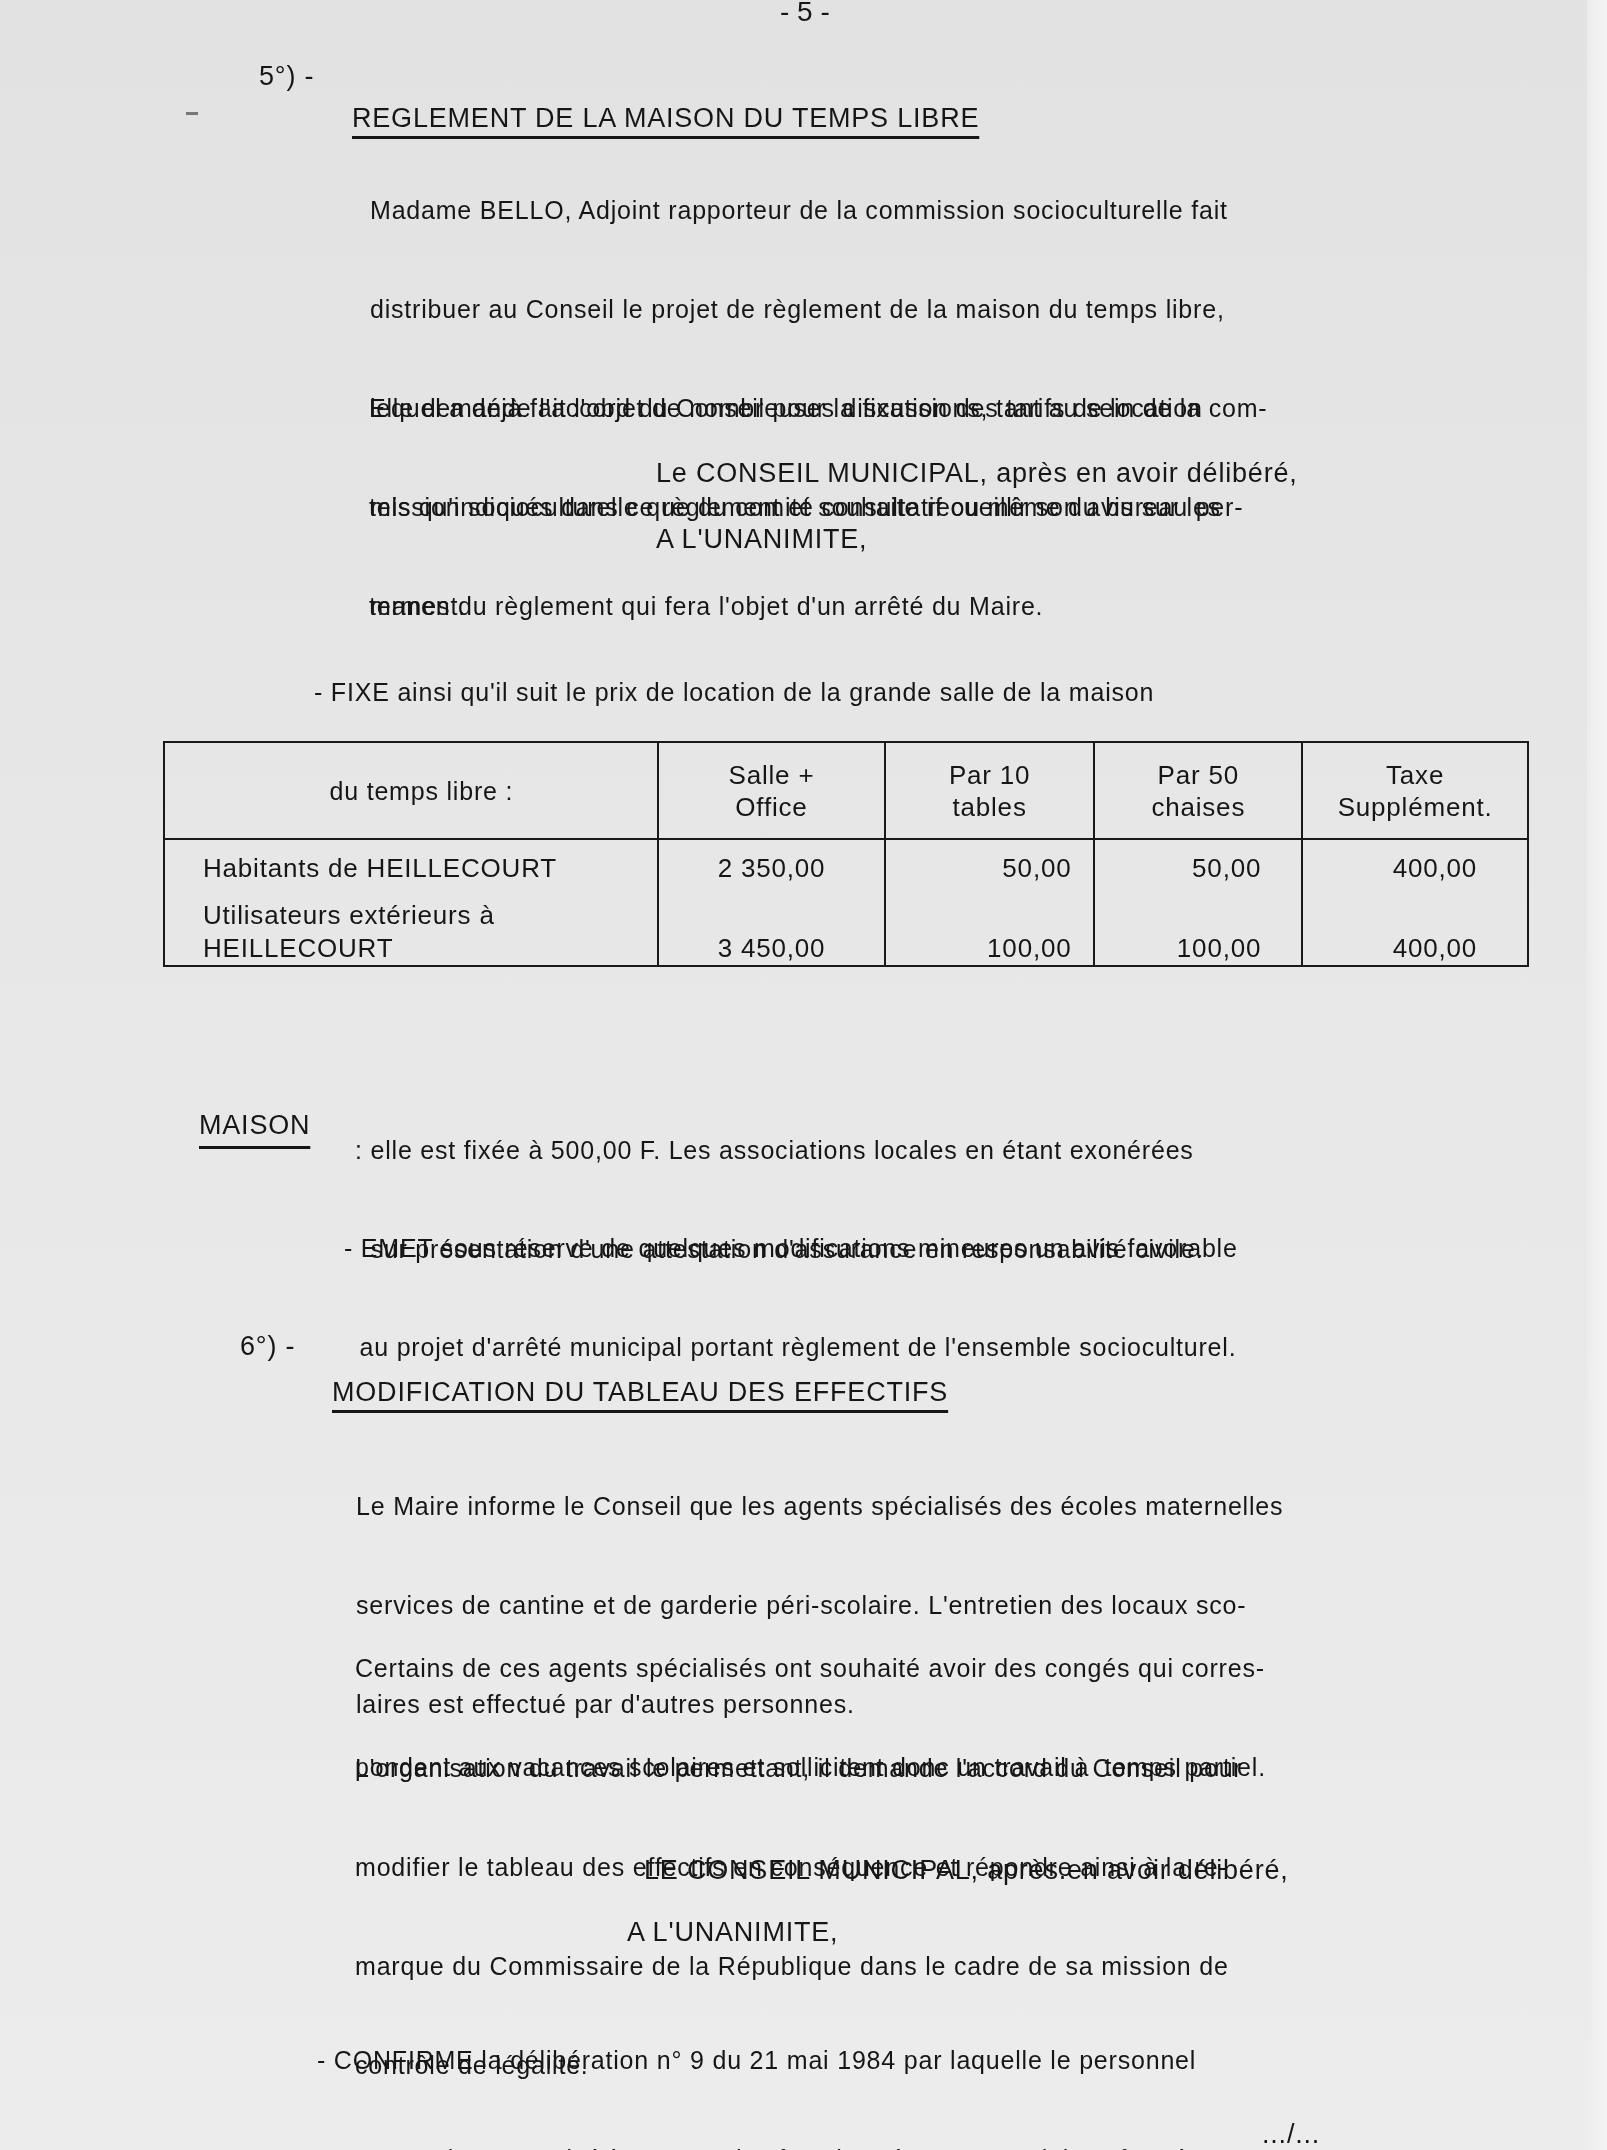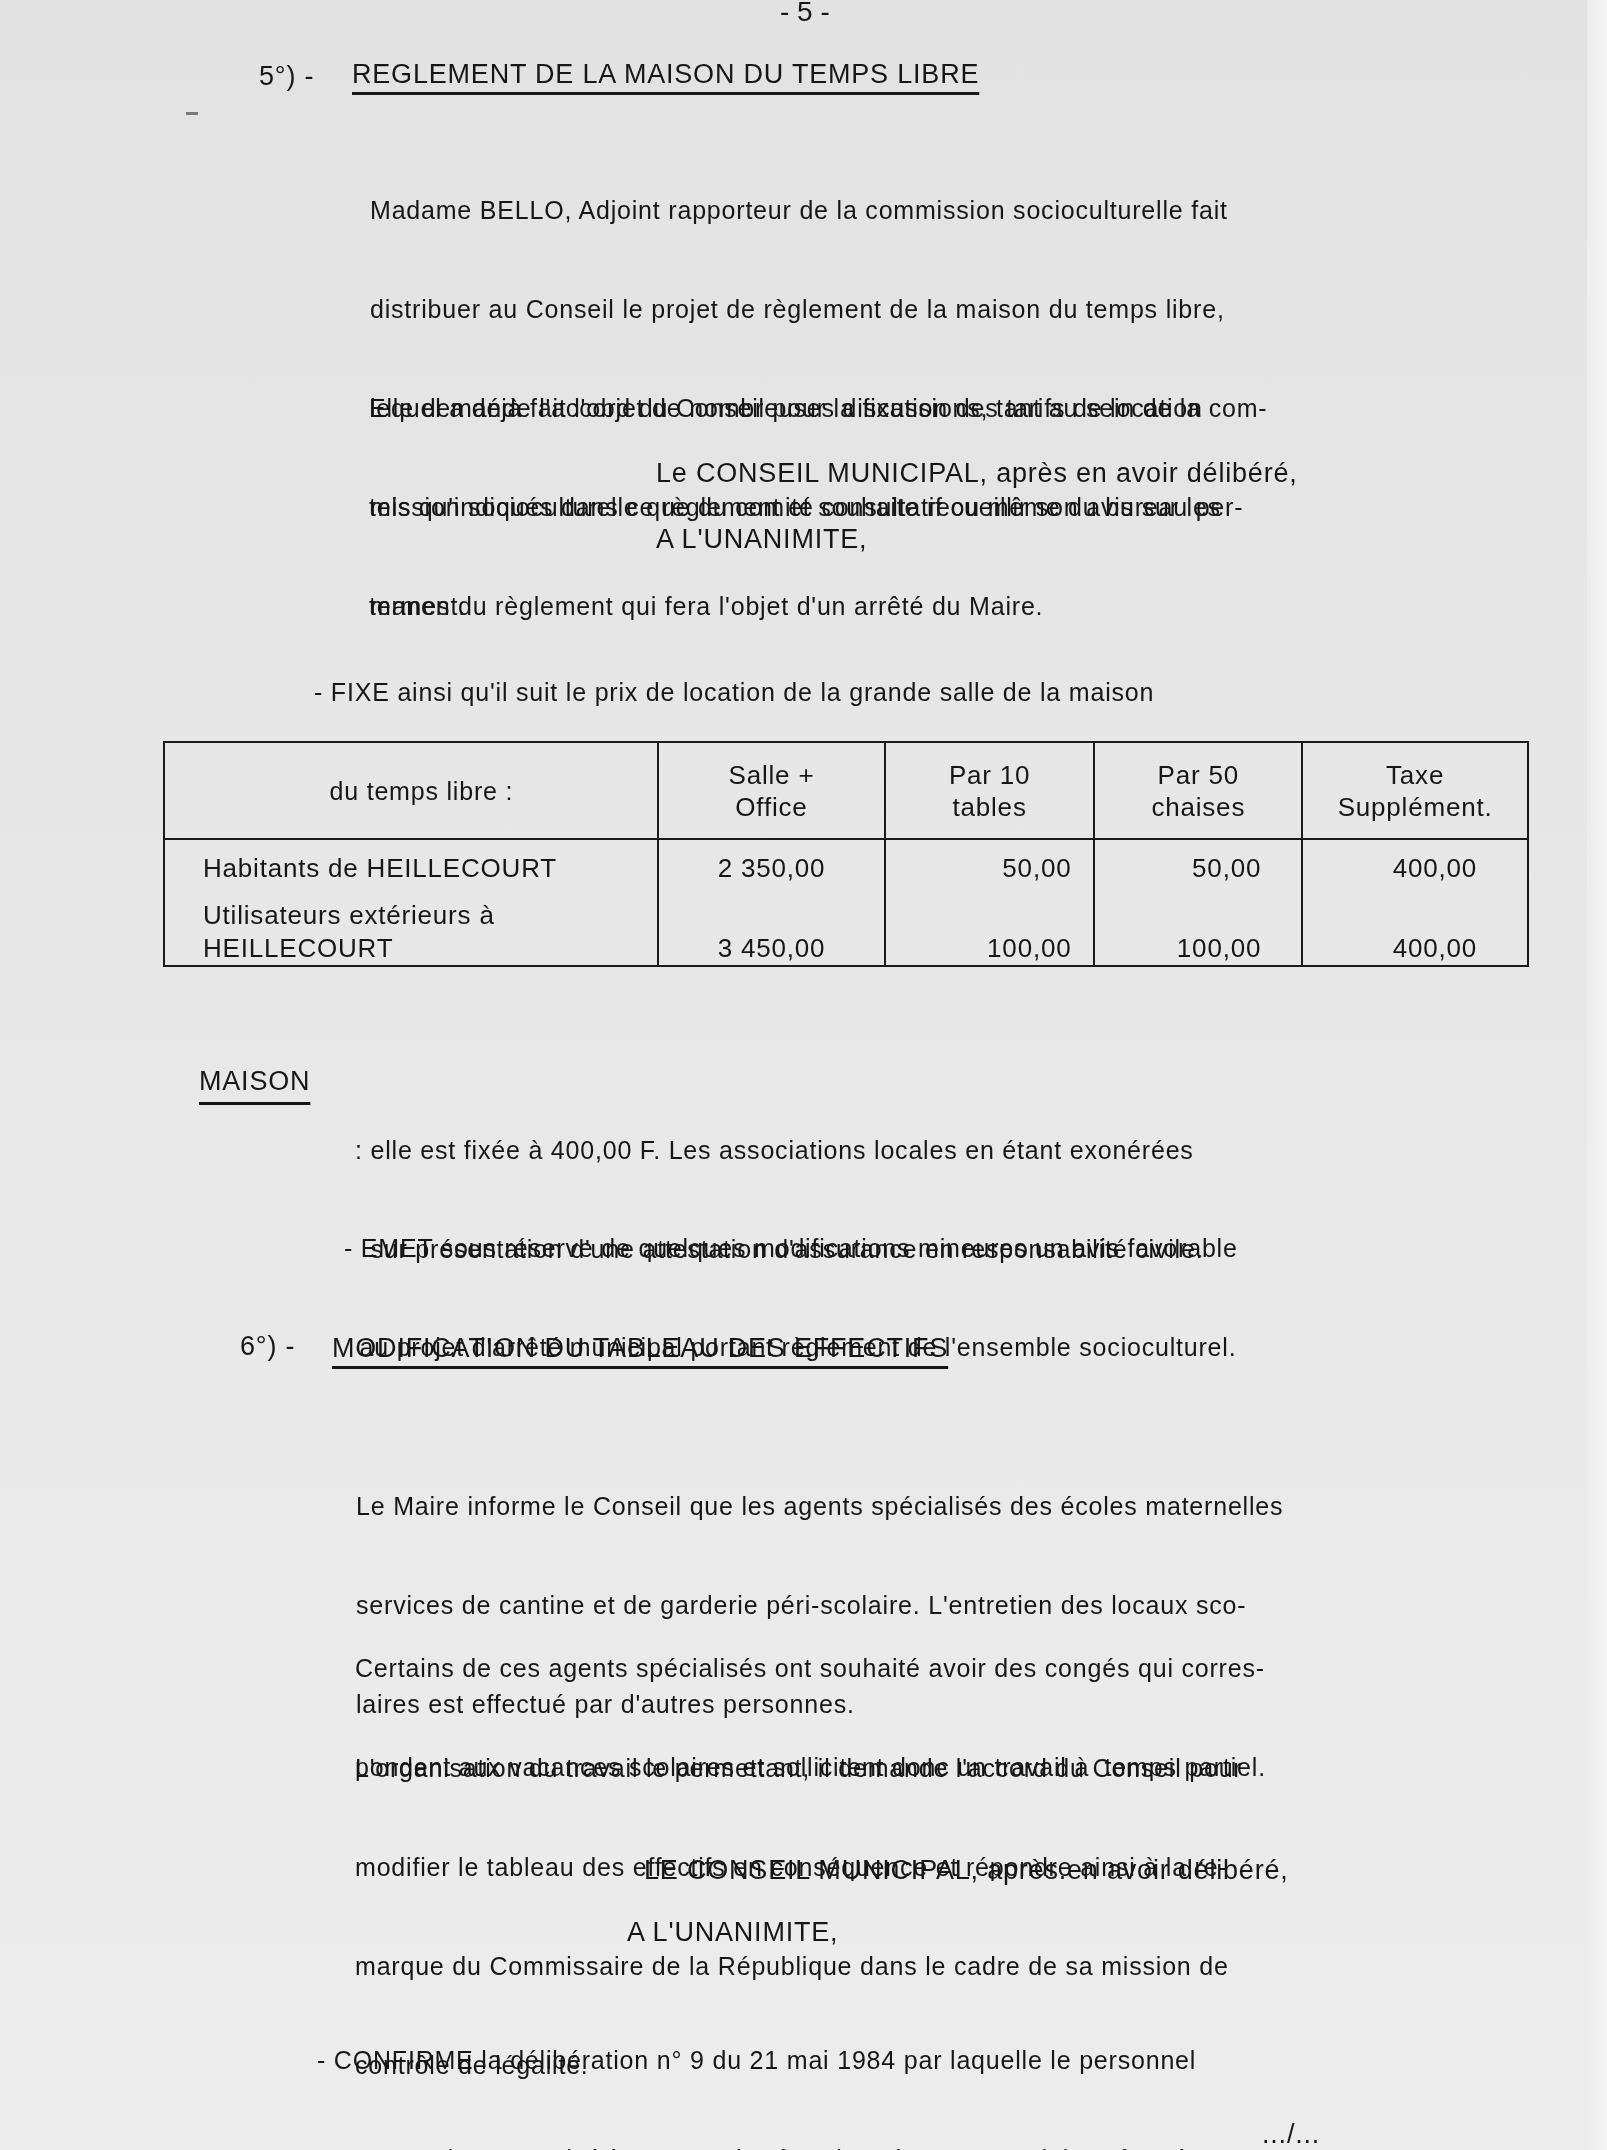--- a/index.html
+++ b/index.html
@@ -11,21 +11,21 @@
     position: relative;
   }
   .page {
     position: absolute; left: 0; top: 0; width: 1607px; height: 2150px;
     background: linear-gradient(180deg, #e2e2e2 0%, #e7e7e7 40%, #ececec 100%);
   }
   .edge { position:absolute; right:0; top:0; width:20px; height:2150px; background: linear-gradient(90deg, #ececec, #f4f4f4); }
   .abs { position: absolute; white-space: nowrap; }
   .txt { font-size: 27px; letter-spacing: 0.8px; line-height: 33px; }
   .para { position: absolute; font-size: 25px; letter-spacing: 0.8px; line-height: 33px; white-space: pre; }
-  .u { text-decoration: underline; text-decoration-thickness: 3px; text-underline-offset: 9px; }
+  .u { text-decoration: underline; text-decoration-thickness: 3px; text-underline-offset: 9px; margin-top: 44px; }
   .page-num { left: 780px; top: -4px; font-size: 28px; }
   .dash-mark { position:absolute; left:186px; top:112px; width:12px; height:3px; background:#777; }
 
   table.tarifs {
     position: absolute; left: 163px; top: 741px; width: 1366px; height: 224px;
     border-collapse: collapse; font-size: 26px; letter-spacing: 0.8px;
   }
   table.tarifs td, table.tarifs th {
     border: 2px solid #1a1a1a; font-weight: normal; padding: 0;
   }
@@ -137,21 +137,21 @@
             <span style="height:47px"></span>
             <span>400,00</span>
           </div>
         </td>
       </tr>
     </tbody>
   </table>
 
   <div class="abs txt u" style="left:199px; top:1065px; text-underline-offset:12px;">MAISON</div>
   <div class="para" style="left:355px; top:1068px;">
-    <div>: elle est fixée à 400,00 F. Les associations locales en étant exonérées</div>
+    <div>: elle est fixée à 500,00 F. Les associations locales en étant exonérées</div>
     <div>  sur présentation d'une attestation d'assurance en responsabilité civile.</div>
   </div>
 
   <div class="para" style="left:344px; top:1166px;">
     <div>- EMET sous réserve de quelques modifications mineures un avis favorable</div>
     <div>  au projet d'arrêté municipal portant règlement de l'ensemble socioculturel.</div>
   </div>
 
   <div class="abs txt" style="left:240px; top:1330px;">6°) -</div>
   <div class="abs txt u" style="left:332px; top:1332px;">MODIFICATION DU TABLEAU DES EFFECTIFS</div>

